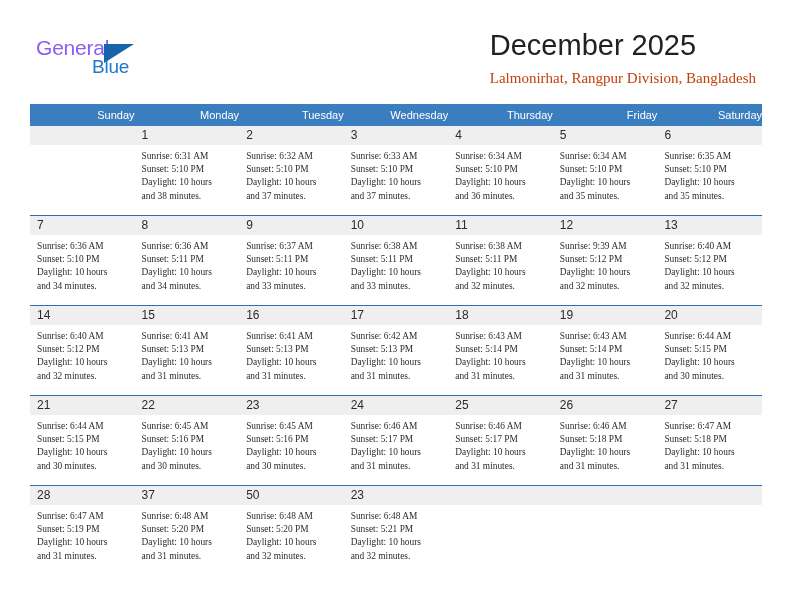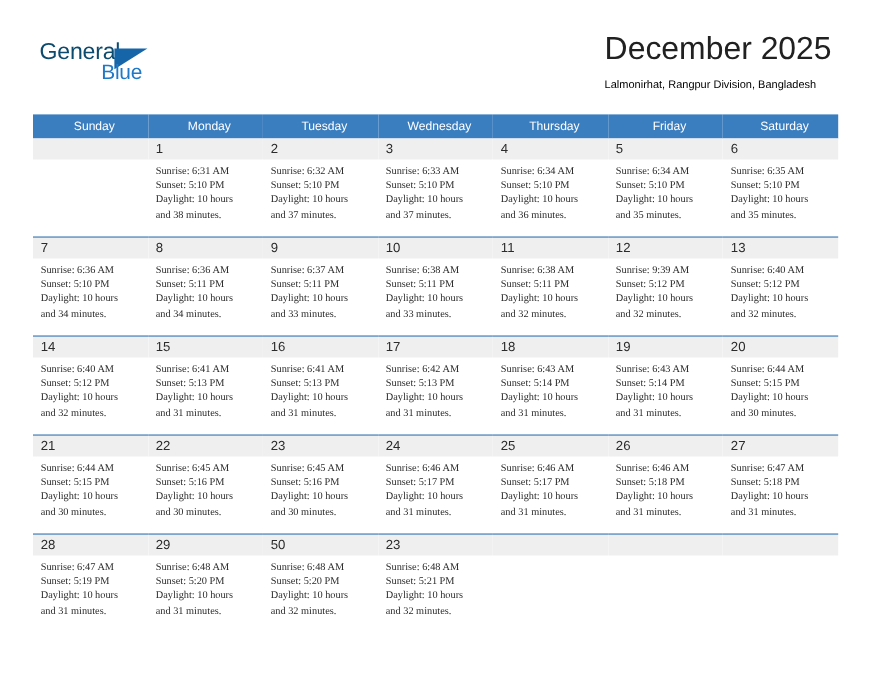--- a/index.html
+++ b/index.html
@@ -35,21 +35,21 @@
     top: 36px;
     width: 150px;
     height: 52px;
   }
   .logo-general {
     position: absolute;
     left: 0;
     top: 0;
     font-size: 21px;
     letter-spacing: -0.2px;
-    color: #0c4a6e;
+    color: #8b5cf6;
     font-family: "Liberation Sans", sans-serif;
   }
   .logo-blue {
     position: absolute;
     left: 56px;
     top: 20px;
     font-size: 19px;
     letter-spacing: -0.2px;
     color: #2079c7;
     font-family: "Liberation Sans", sans-serif;
@@ -70,45 +70,46 @@
     top: 28px;
   }
   .month-title {
     font-size: 29px;
     color: #212121;
     line-height: 34px;
     white-space: nowrap;
     font-weight: normal;
   }
   .location-title {
-    font-size: 10px;
-    color: #000000;
+    font-size: 15px;
+    color: #c2410c;
     line-height: 20px;
     margin-top: 6px;
     white-space: nowrap;
+    font-family: Liberation Serif, serif;
   }
 
   
   .calendar {
     position: absolute;
     left: 30px;
     top: 104px;
     width: 732px;
   }
   table.cal {
     border-collapse: collapse;
     width: 732px;
     table-layout: fixed;
   }
   table.cal th {
     background: #3b7ec0;
     color: #ffffff;
     font-size: 11px;
     font-weight: normal;
-    text-align: center;
+    text-align: right;
     padding: 5px 0 5px 7px;
     height: 11px;
     border: none;
   }
   table.cal td {
     vertical-align: top;
     padding: 0;
     border: none;
     border-top: 1px solid #2f6fae;
     width: 104.5px;
@@ -504,21 +505,21 @@
                 <div class="info">
                   <div>Sunrise: 6:47 AM</div>
                   <div>Sunset: 5:19 PM</div>
                   <div class="dl">Daylight: 10 hours</div>
                   <div class="dl">and 31 minutes.</div>
                 </div>
               </div>
             </td>
             <td>
               <div class="cell">
-                <div class="daynum">29</div>
+                <div class="daynum">37</div>
                 <div class="info">
                   <div>Sunrise: 6:48 AM</div>
                   <div>Sunset: 5:20 PM</div>
                   <div class="dl">Daylight: 10 hours</div>
                   <div class="dl">and 31 minutes.</div>
                 </div>
               </div>
             </td>
             <td>
               <div class="cell">

